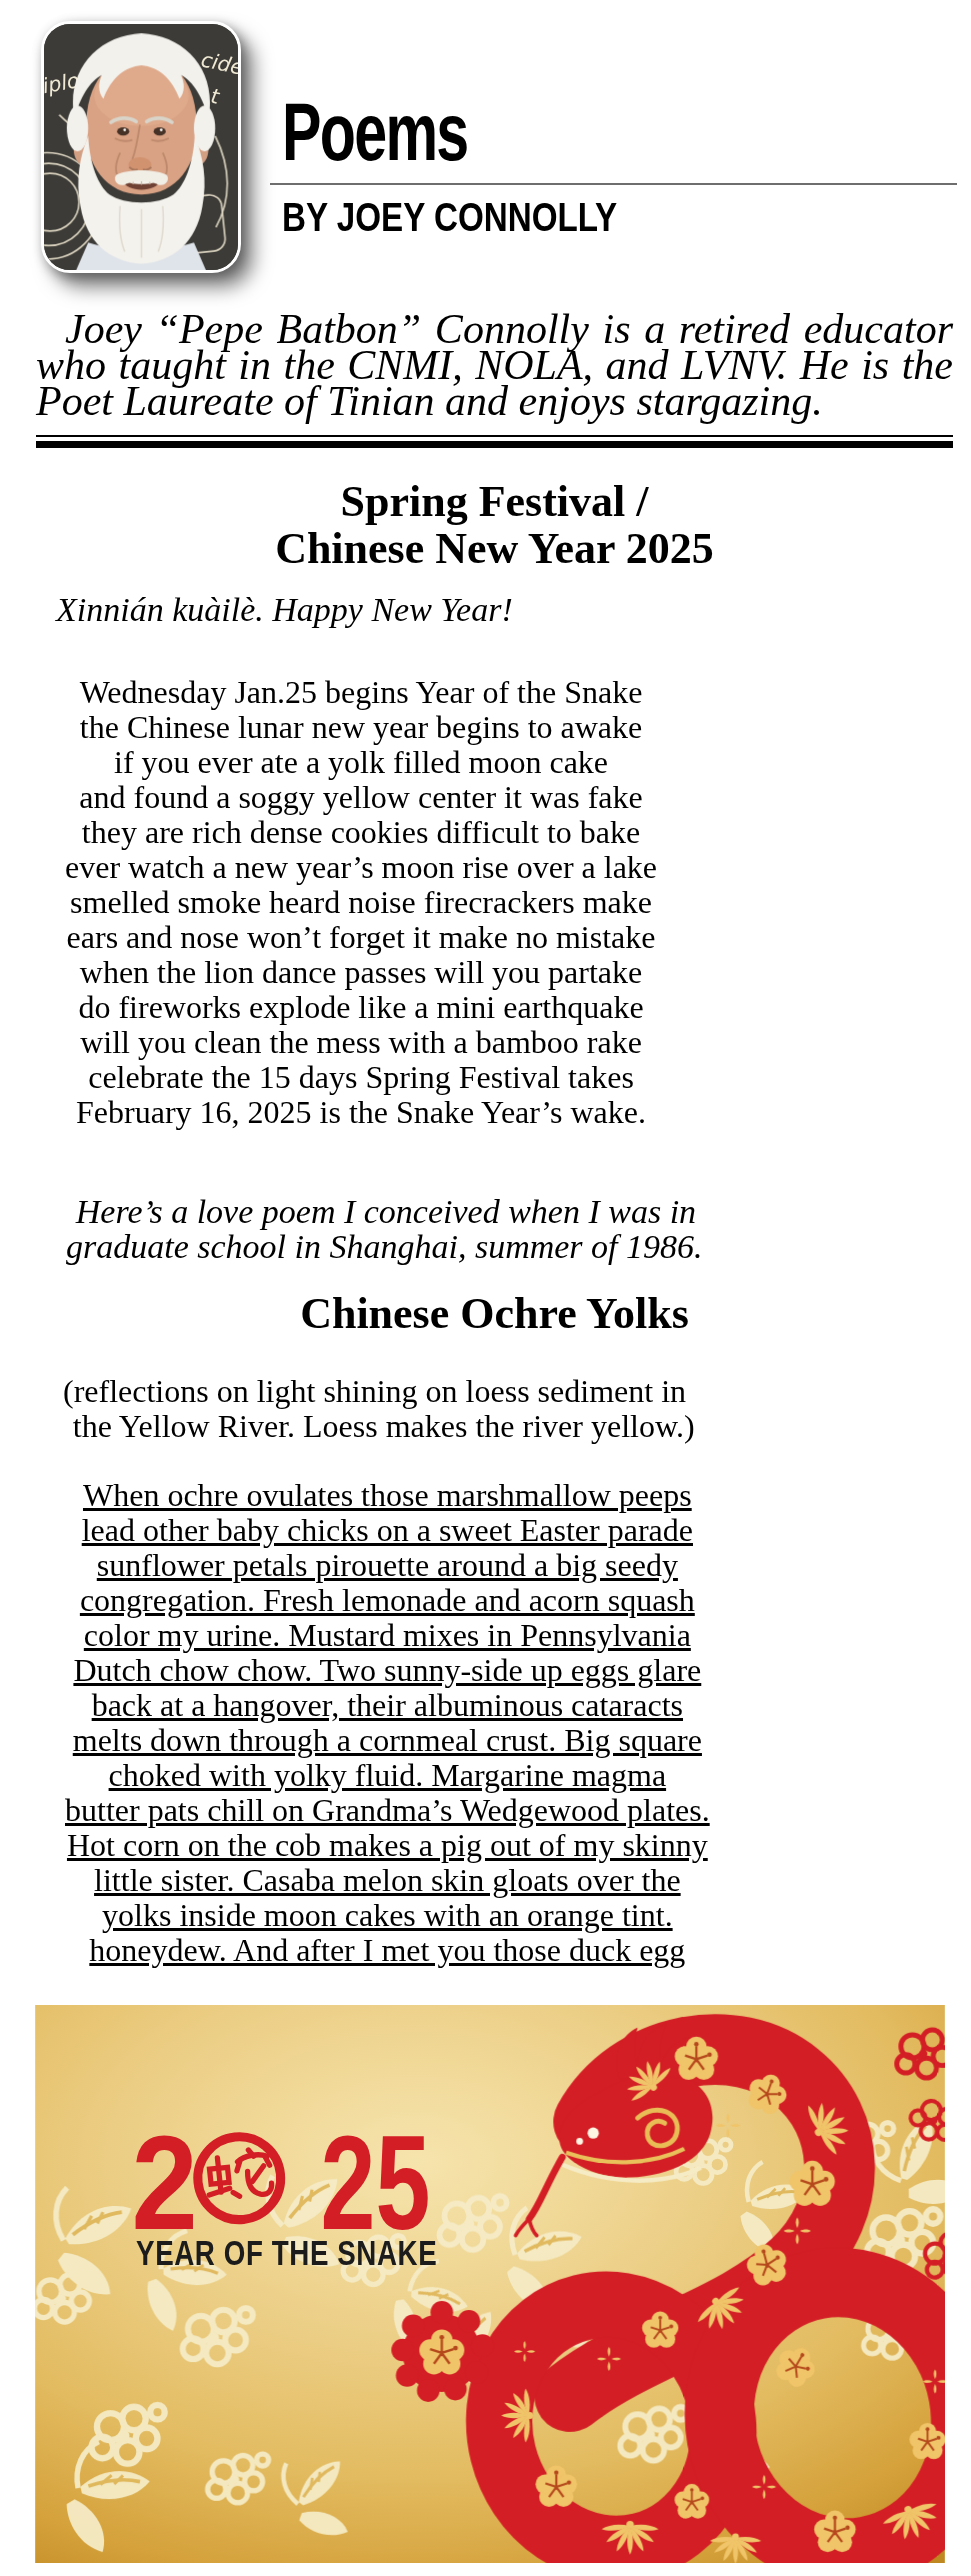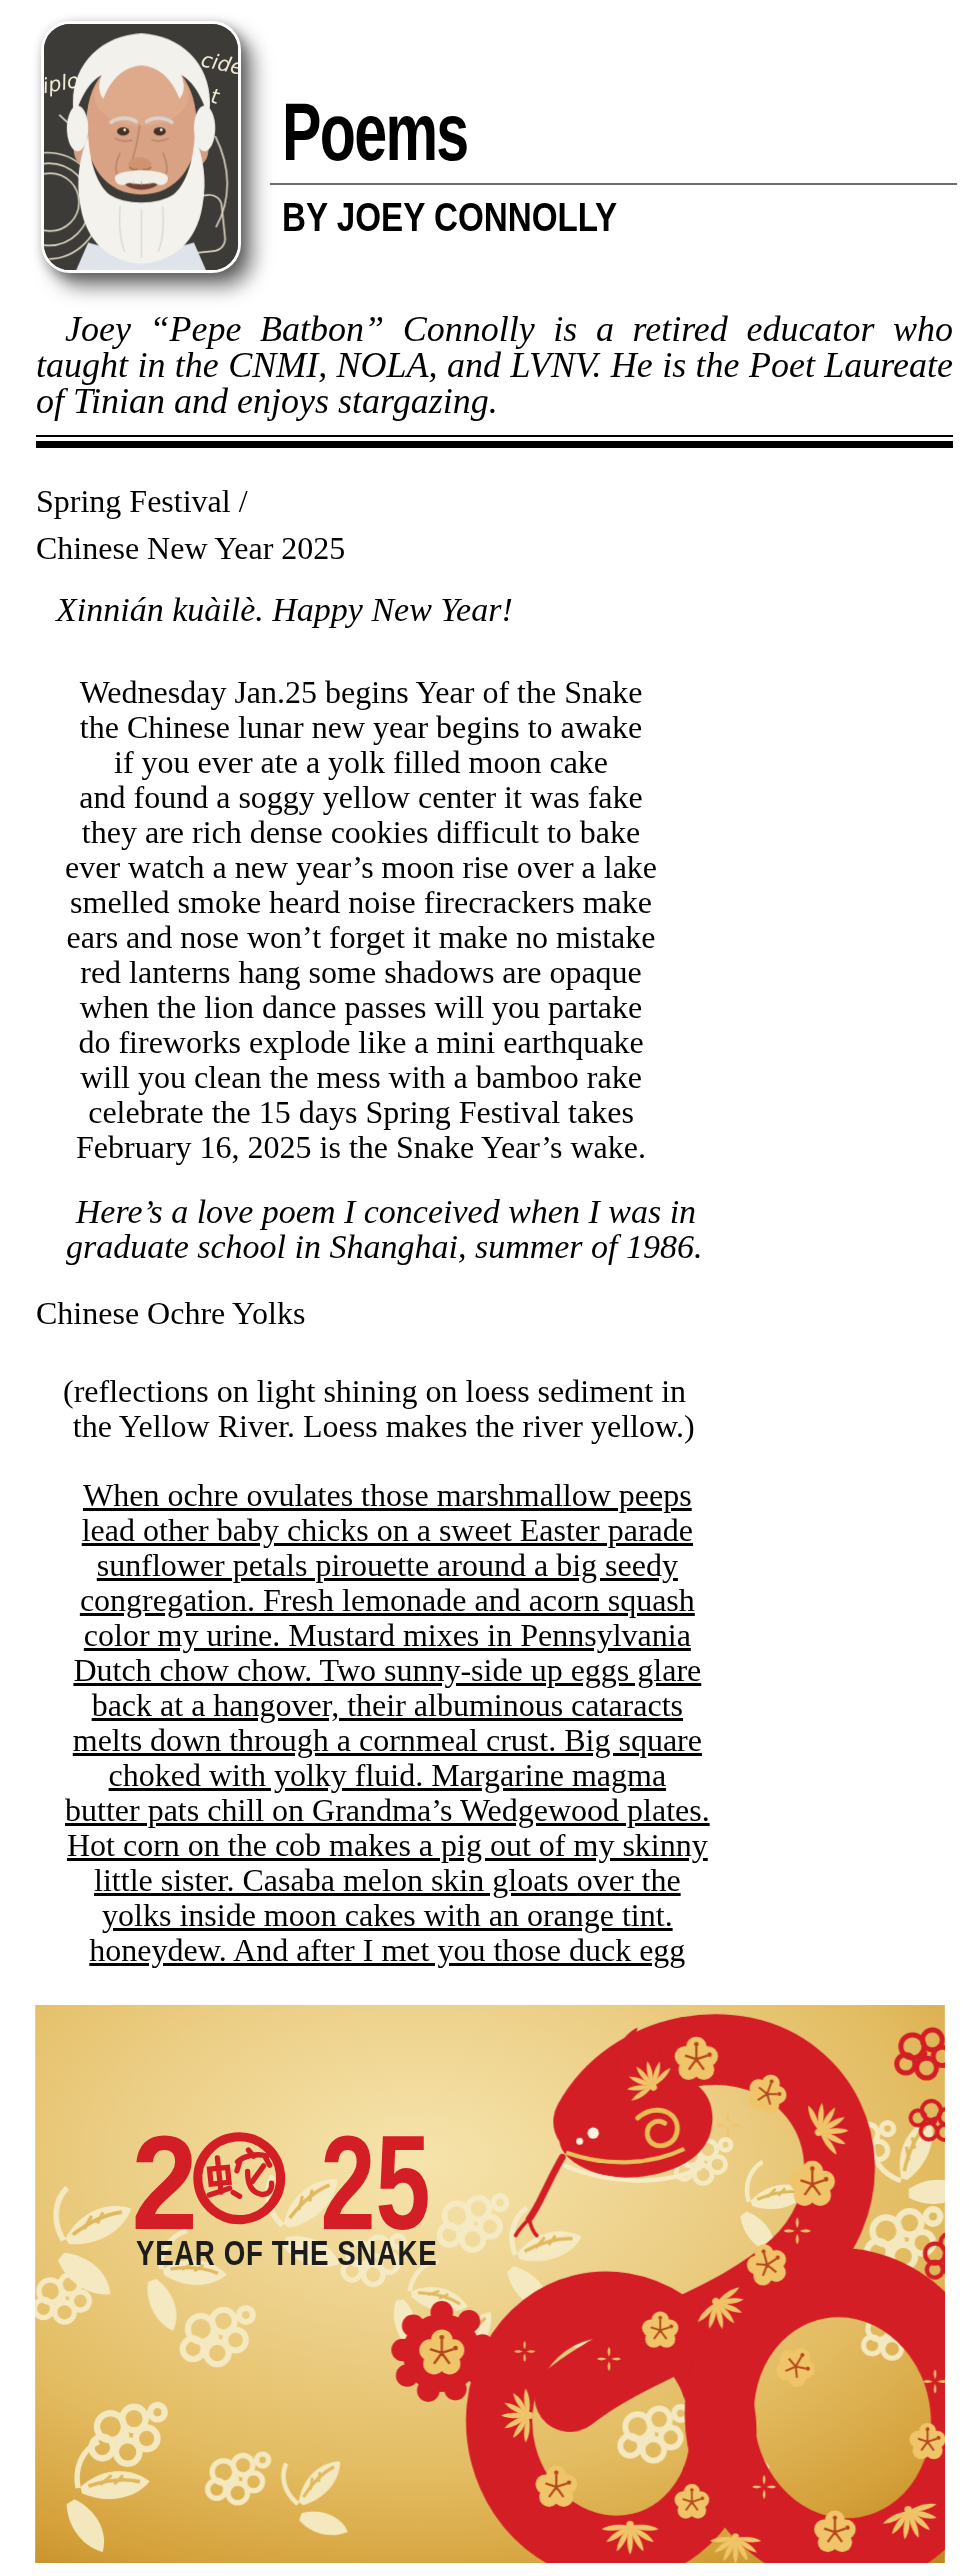--- a/index.html
+++ b/index.html
@@ -14,28 +14,28 @@
   .photo svg { display:block; width:100%; height:100%; }
   .title { left:282px; top:92px; font-family:"Liberation Sans", sans-serif; font-weight:700;
            font-size:81px; line-height:81px; letter-spacing:-2.3px; transform:scaleX(.73);
            transform-origin:left top; white-space:nowrap; }
   .rule-gray { left:270px; top:183px; width:687px; height:2.3px; background:#6e6e6e; }
   .byline { left:282px; top:197px; font-family:"Liberation Sans", sans-serif; font-weight:700;
             font-size:40px; line-height:40px; transform:scaleX(.83); transform-origin:left top;
             white-space:nowrap; }
 
   
-  .bio { left:36px; top:311px; width:917px; font-style:italic; font-size:36px; line-height:36px;
+  .bio { left:36px; top:311px; width:917px; font-style:italic; font-size:42px; line-height:36px;
          text-align:justify; text-indent:29px; }
   .dr1 { left:36px; top:435px; width:917px; height:2.3px; background:#000; }
   .dr2 { left:36px; top:441px; width:917px; height:6.8px; background:#000; }
 
   
-  .h-serif { left:36px; width:917px; font-weight:400; font-size:32px; line-height:47px;
-             text-align:left; white-space:nowrap; }
+  .h-serif { left:36px; width:917px; font-weight:700; font-size:44px; line-height:47px;
+             text-align:center; white-space:nowrap; }
   .greeting { left:56px; top:591px; font-style:italic; font-size:34px; white-space:nowrap; }
   .poem { font-size:32px; line-height:35px; white-space:nowrap;text-align:center; }
   .poem-line { height:35px; }
   .note-italic { font-style:italic; font-size:34px; line-height:35px; white-space:nowrap; }
   .note { font-size:32px; line-height:35px; white-space:nowrap; }
   .ind { padding-left:9.8px; }
 
   
   .snake-img { left:35px; top:2005px; width:910px; height:558px; }
   .snake-img svg { display:block; width:100%; height:100%; }
@@ -120,21 +120,20 @@
   <div class="abs poem" style="left:65px; top:675px;">
 
   <div class="poem-line">Wednesday Jan.25 begins Year of the Snake</div>
       <div class="poem-line">the Chinese lunar new year begins to awake</div>
       <div class="poem-line">if you ever ate a yolk filled moon cake</div>
       <div class="poem-line">and found a soggy yellow center it was fake</div>
       <div class="poem-line">they are rich dense cookies difficult to bake</div>
       <div class="poem-line">ever watch a new year’s moon rise over a lake</div>
       <div class="poem-line">smelled smoke heard noise firecrackers make</div>
       <div class="poem-line">ears and nose won’t forget it make no mistake</div>
-      <div class="poem-line">red lanterns hang some shadows are opaque</div>
       <div class="poem-line">when the lion dance passes will you partake</div>
       <div class="poem-line">do fireworks explode like a mini earthquake</div>
       <div class="poem-line">will you clean the mess with a bamboo rake</div>
       <div class="poem-line">celebrate the 15 days Spring Festival takes</div>
       <div class="poem-line">February 16, 2025 is the Snake Year’s wake.</div>
     </div>
 
   <div class="abs note-italic ind" style="left:66px; top:1194px;">Here’s a love poem I conceived when I was in</div>
   <div class="abs note-italic" style="left:66px; top:1229px;">graduate school in Shanghai, summer of 1986.</div>
 

